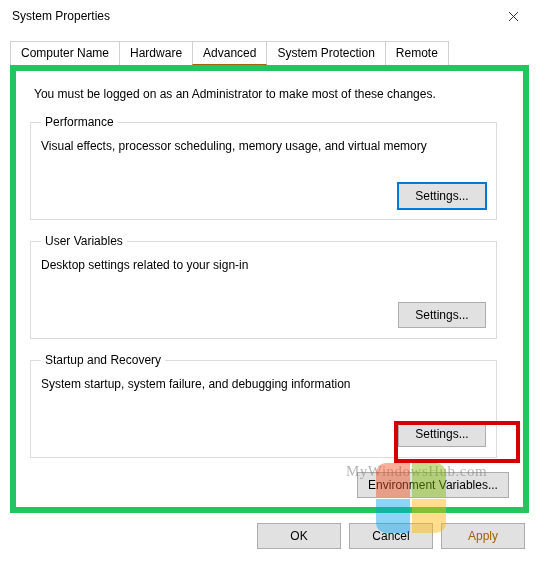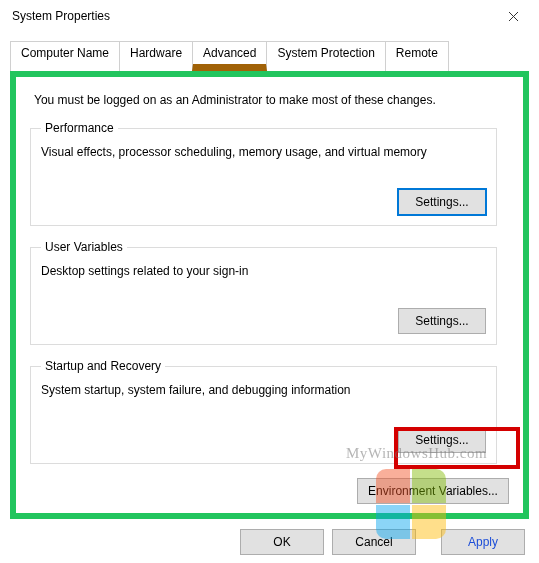--- a/index.html
+++ b/index.html
@@ -46,21 +46,21 @@
     padding: 4px 10px;
     font-size: 12px;
     margin-right: -1px;
     cursor: pointer;
     position: relative;
     top: 1px;
   }
   .tab.active {
     background: #fff;
     z-index: 2;
-    border-bottom: 7px solid #a16207;
+    border-bottom: 1px solid #a16207;
   }
   .tab:not(.active) {
     background: #fff;
   }
   .panel {
     border: 6px solid #22c55e;
     margin: 0 10px 0 10px;
     padding: 14px 14px 10px 14px;
     position: relative;
     height: 448px;
@@ -95,23 +95,22 @@
     font-family: inherit;
     font-size: 12px;
     padding: 0 10px;
     cursor: pointer;
   }
   button.win.focus {
     outline: 2px solid #0078d7;
     outline-offset: -1px;
   }
   button.win:disabled {
-    color: #1d4ed8;
+    color: #a16207;
     cursor: default;
-    margin-left: 17px;
   }
   .envrow {
     display: flex;
     justify-content: flex-end;
     margin-top: 12px;
   }
   .envrow button.win {
     min-width: 152px;
   }
   .bottom-buttons {
@@ -198,21 +197,21 @@
       <button class="win">Settings...</button>
     </div>
   </fieldset>
 
   <div class="envrow">
     <button class="win">Environment Variables...</button>
   </div>
 
   <div class="highlight-box" style="left:378px; top:350px; width:126px; height:42px;"></div>
 
-  <div class="watermark-text" style="left:330px; top:368px;">MyWindowsHub.com</div>
+  <div class="watermark-text" style="left:330px; top:392px;">MyWindowsHub.com</div>
   <div class="watermark-logo" style="left:360px; top:392px; width:72px; height:72px;">
     <div class="q q1"></div>
       <div class="q q2"></div>
       <div class="q q3"></div>
       <div class="q q4"></div>
   </div>
 </div>
 
 <div class="bottom-buttons">
   <button class="win">OK</button>

